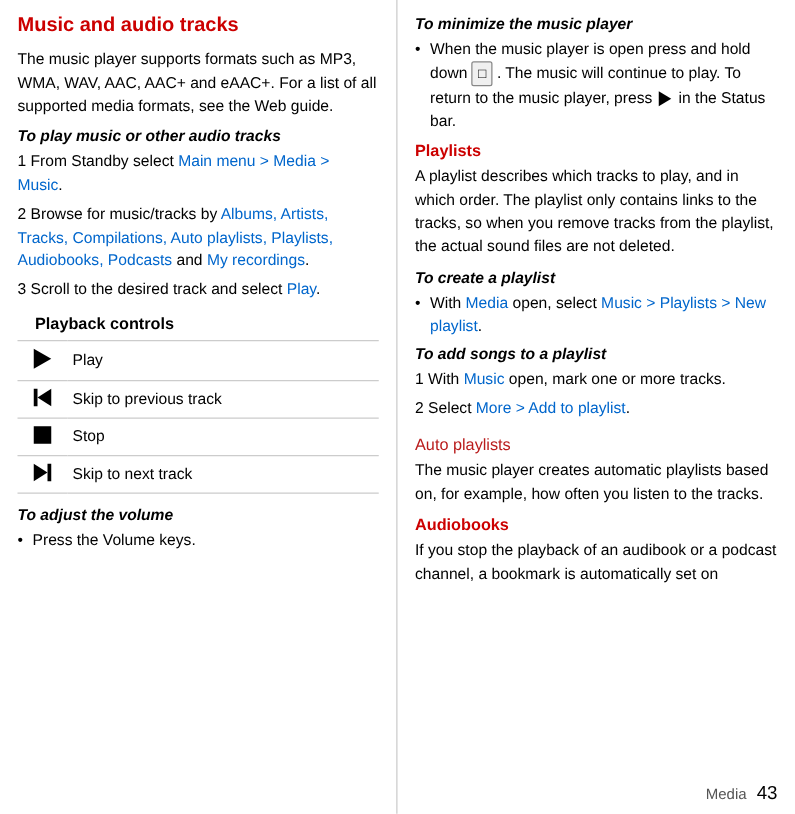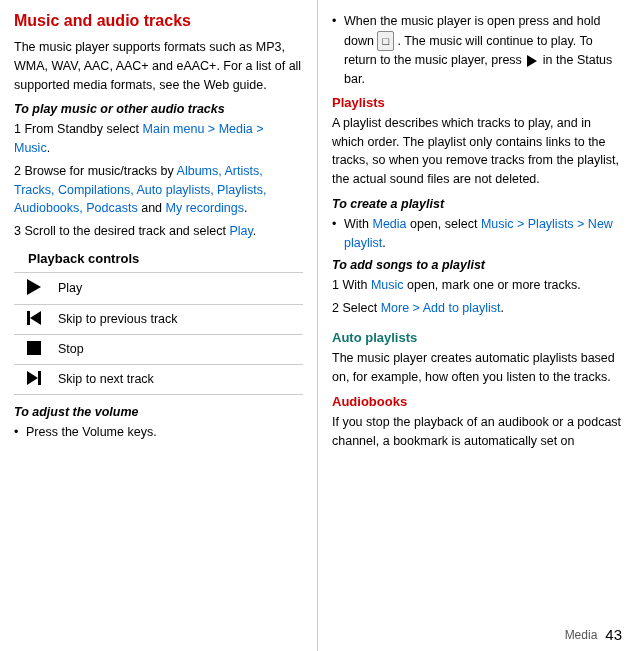--- a/index.html
+++ b/index.html
@@ -216,22 +216,22 @@
       color: #555;
     }
 
     .page-number {
       font-size: 15px;
       color: #000000;
     }
 
     .auto-playlists-heading {
       font-size: 13px;
-      font-weight: bold;
-      color: #0f766e;
+      font-weight: normal;
+      color: #b91c1c;
       margin-top: 12px;
       margin-bottom: 4px;
     }
 
     .bookmarks-heading {
       font-size: 13px;
       font-weight: bold;
       color: #cc0000;
       margin-top: 8px;
       margin-bottom: 4px;
@@ -310,20 +310,21 @@
 
     <p class="italic-heading">
       <span>To adjust the volume</span>
     </p>
     <div class="bullet-item">
       <span>Press the Volume keys.</span>
     </div>
   </div>
 
   <div class="right-col">
+    <p class="italic-heading">To minimize the music player</p>
 
     <div class="bullet-item">
       <span>When the music player is open press and hold down</span>
       <span class="inline-key">□</span>
       <span>. The music will continue to play. To return to the music player, press</span>
       <span class="status-play"></span>
       <span>in the Status bar.</span>
     </div>
 
     <p class="playlists-heading">Playlists</p>

